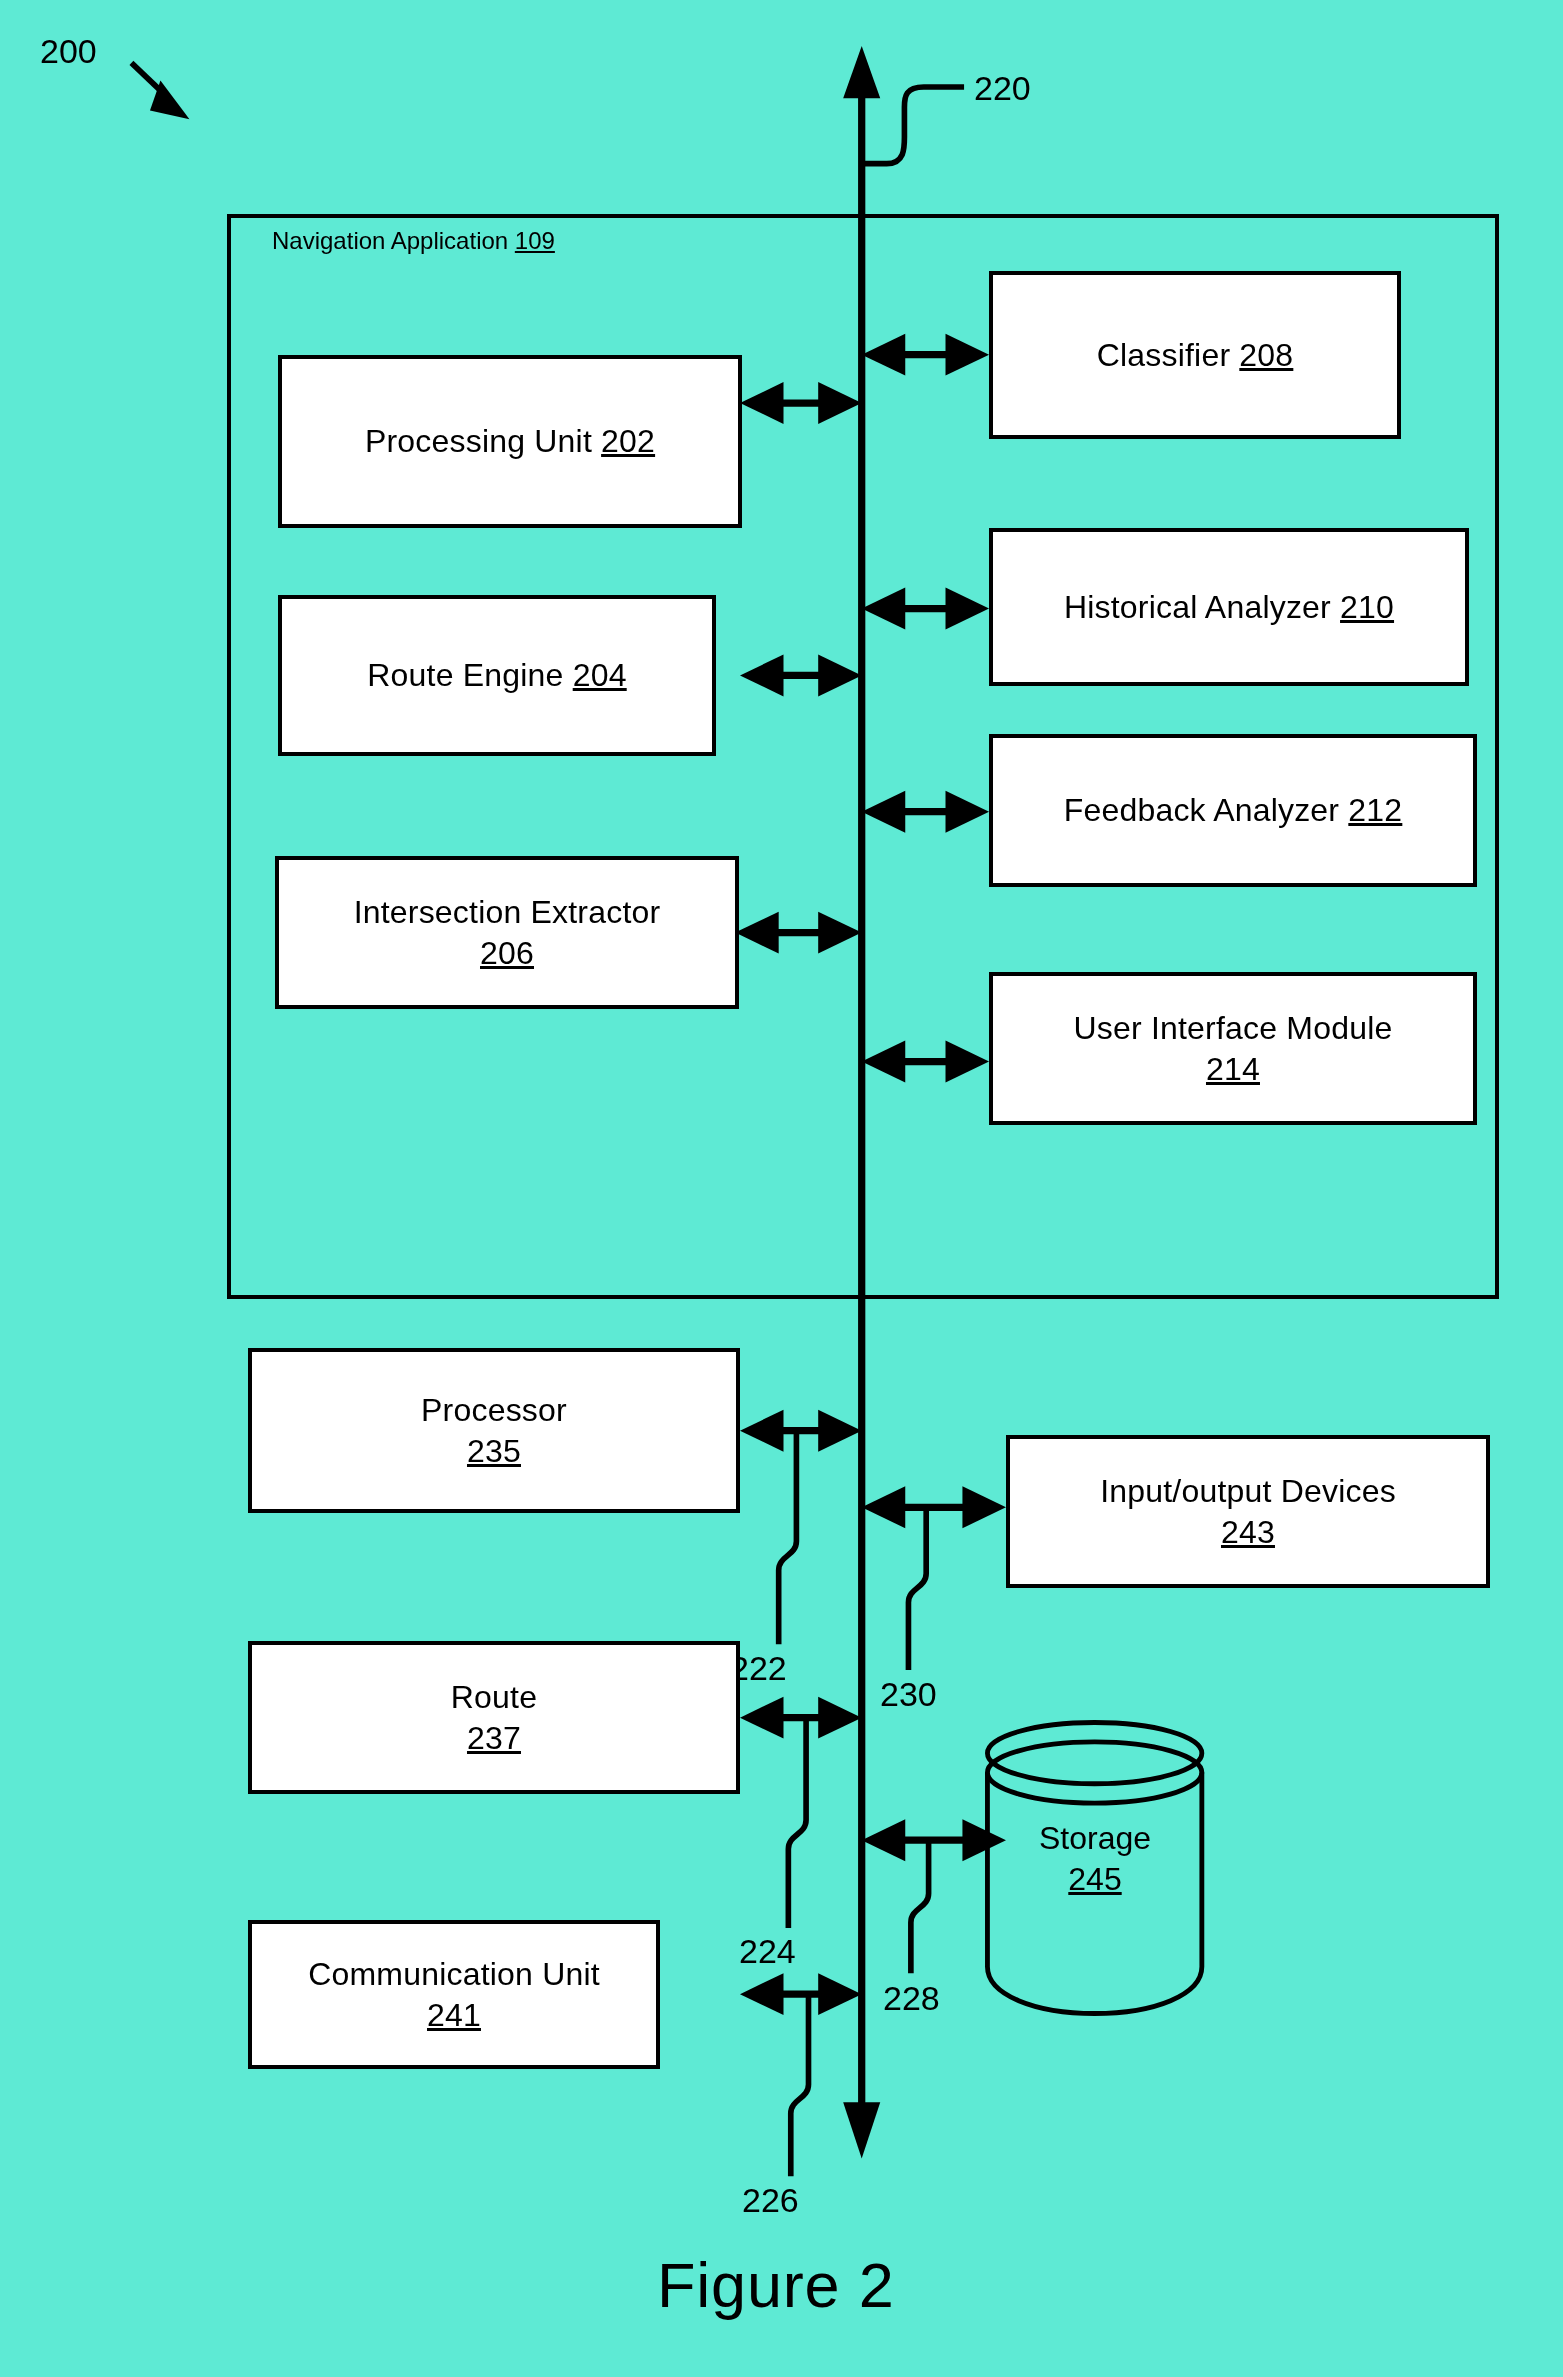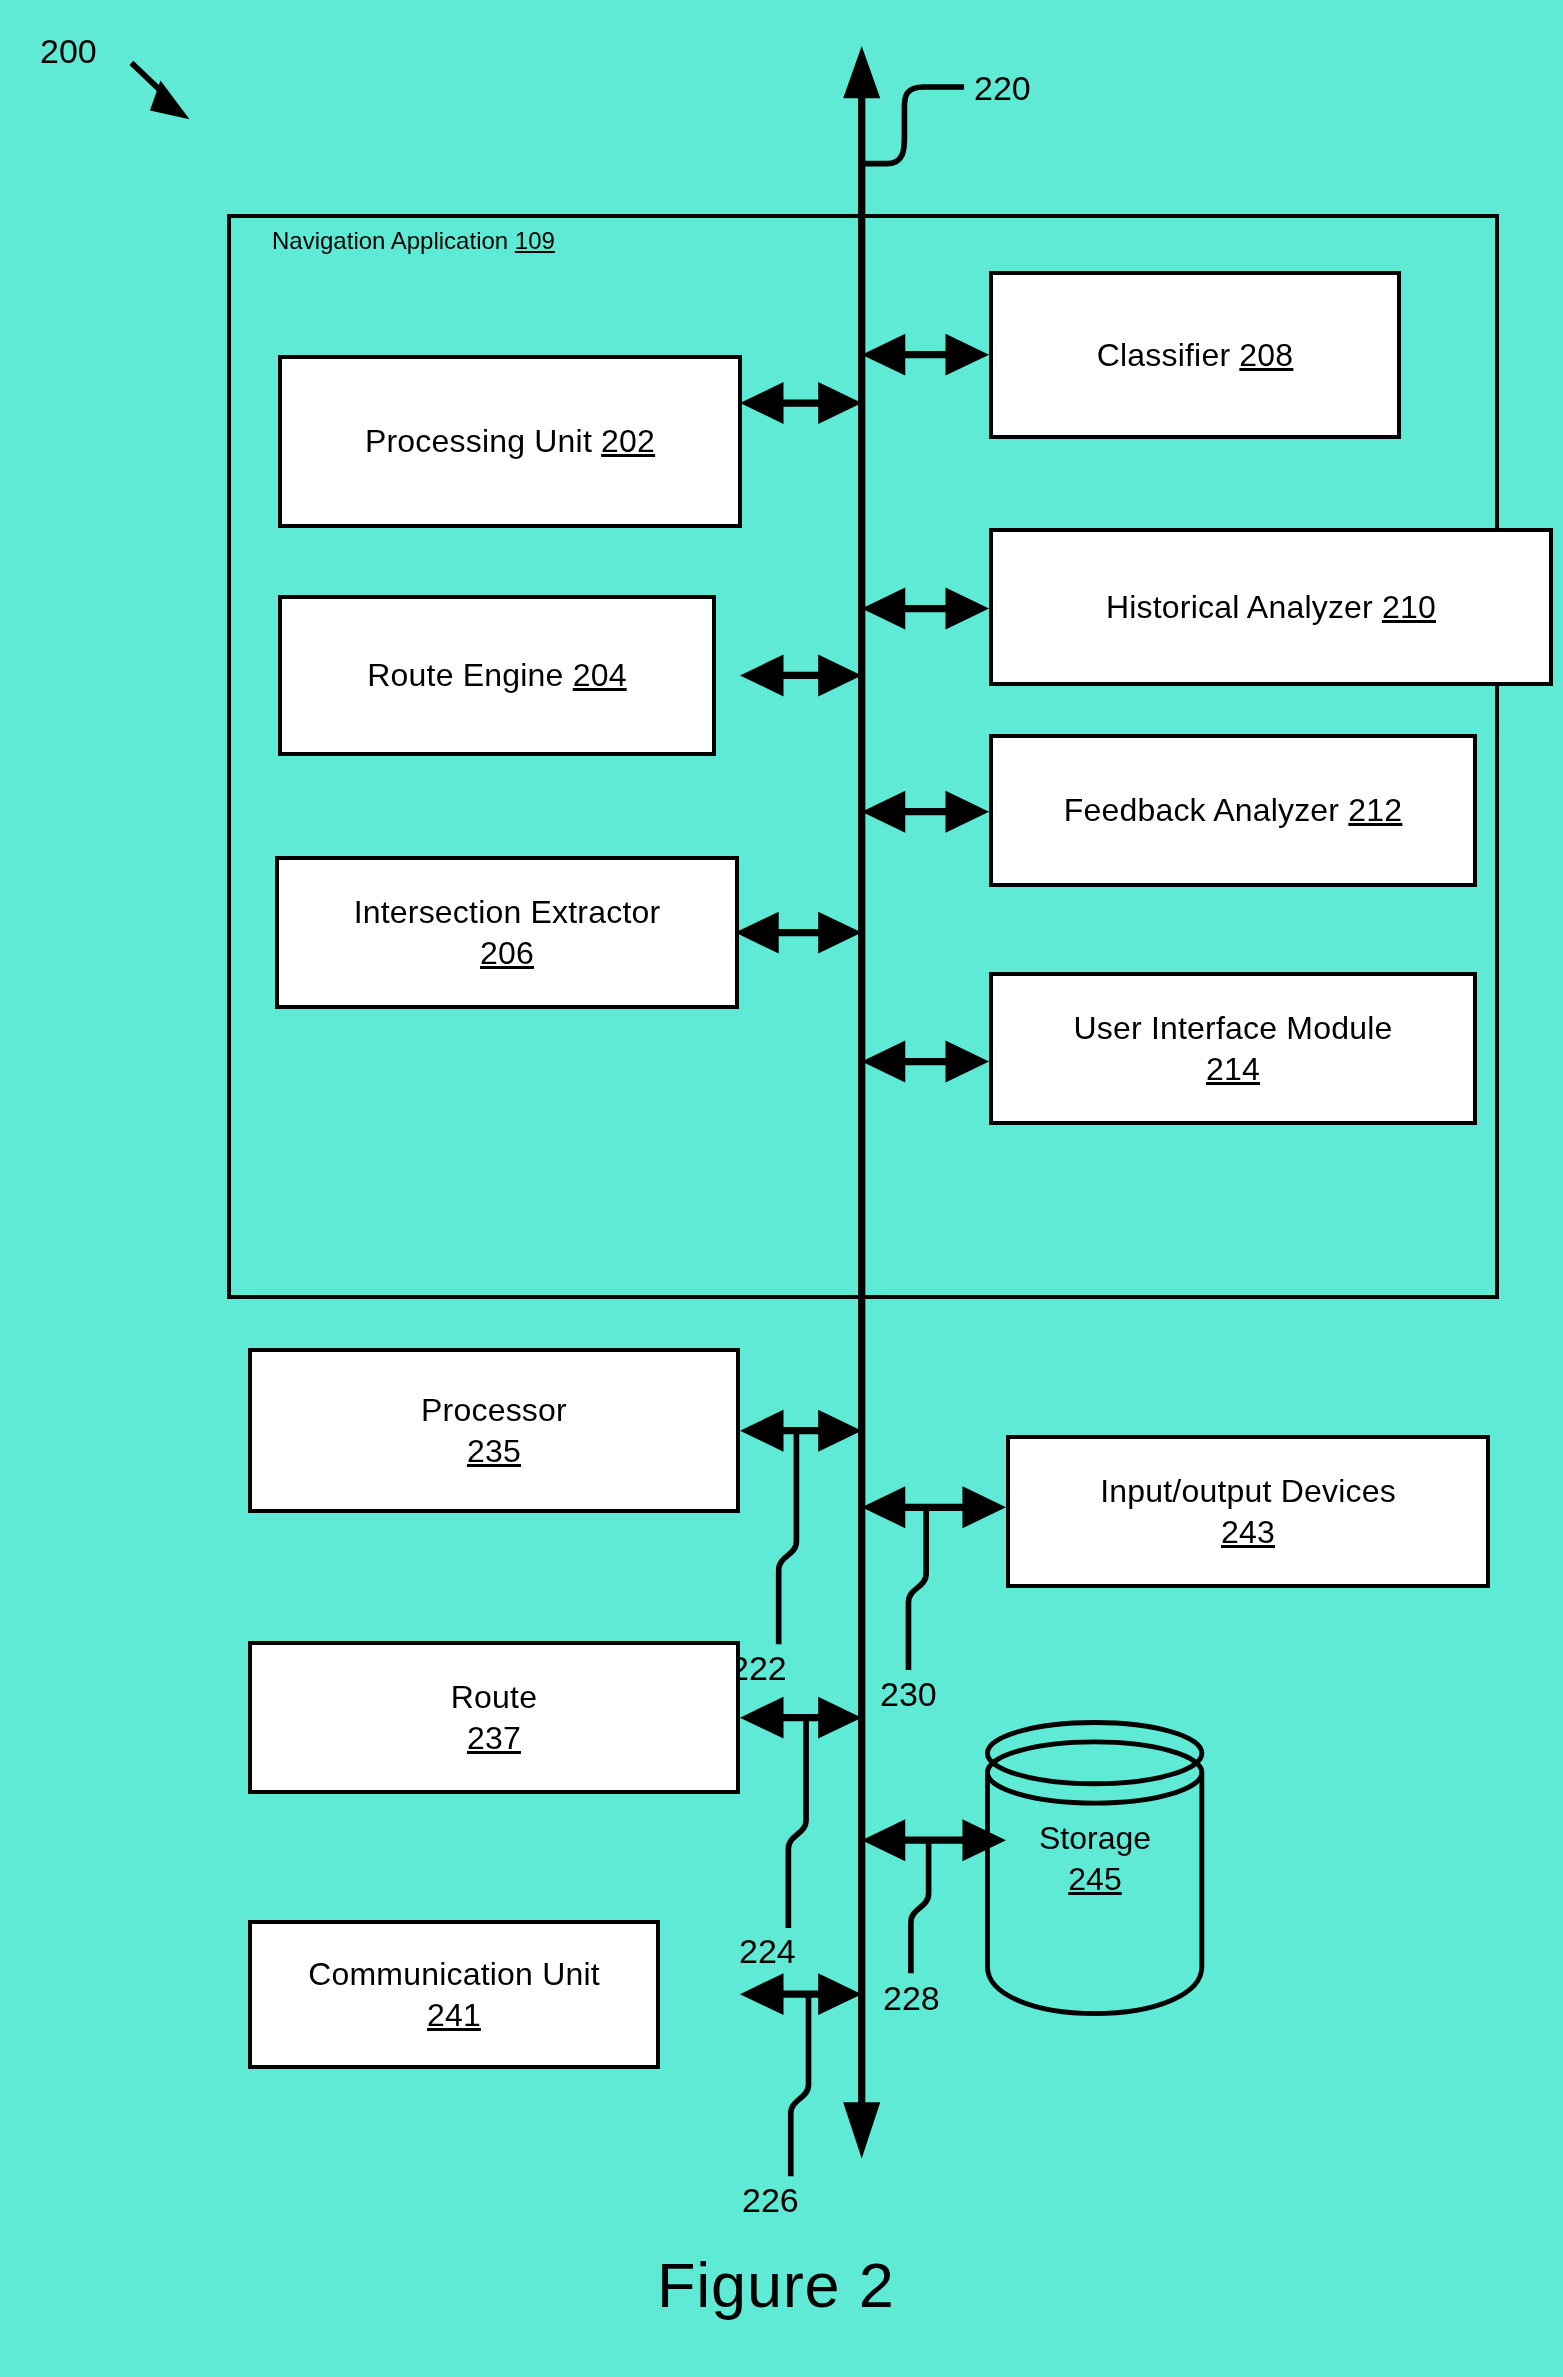--- a/index.html
+++ b/index.html
@@ -205,21 +205,21 @@
   </div>
 
   <div class="box" style="left:275px; top:856px; width:464px; height:153px;">
     <div class="label"><span>Intersection Extractor</span><br><u class="ref">206</u></div>
   </div>
 
   <div class="box" style="left:989px; top:271px; width:412px; height:168px;">
     <div class="label"><span>Classifier </span><u class="ref">208</u></div>
   </div>
 
-  <div class="box" style="left:989px; top:528px; width:564px; height:158px;">
+  <div class="box" style="left:989px; top:528px; width:480px; height:158px;">
     <div class="label"><span>Historical Analyzer </span><u class="ref">210</u></div>
   </div>
 
   <div class="box" style="left:989px; top:734px; width:488px; height:153px;">
     <div class="label"><span>Feedback Analyzer </span><u class="ref">212</u></div>
   </div>
 
   <div class="box" style="left:989px; top:972px; width:488px; height:153px;justify-content:center;">
     <div class="label"><span>User Interface Module</span><br><u class="ref">214</u></div>
   </div>

